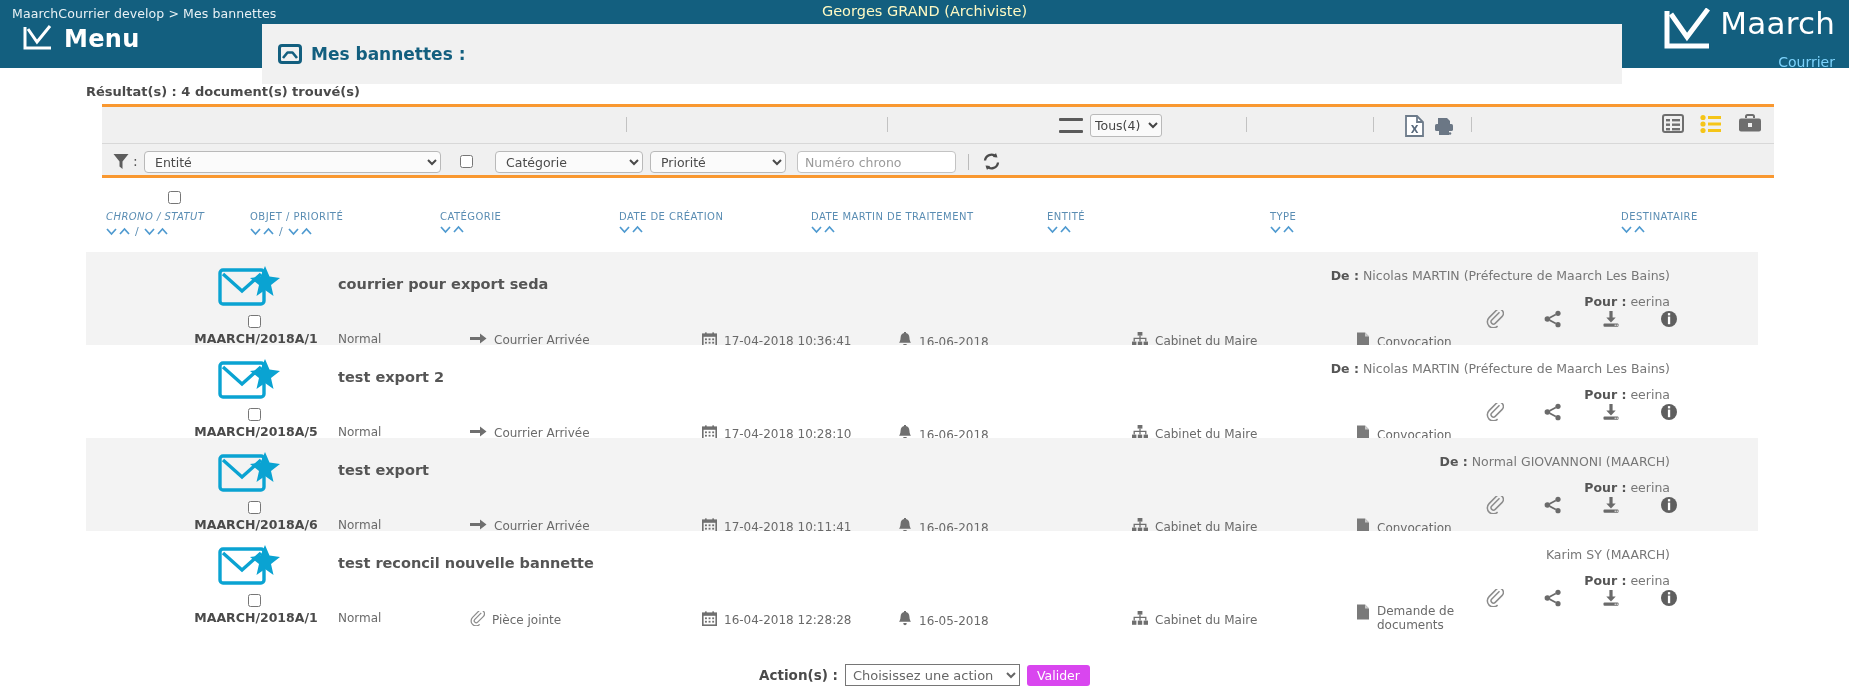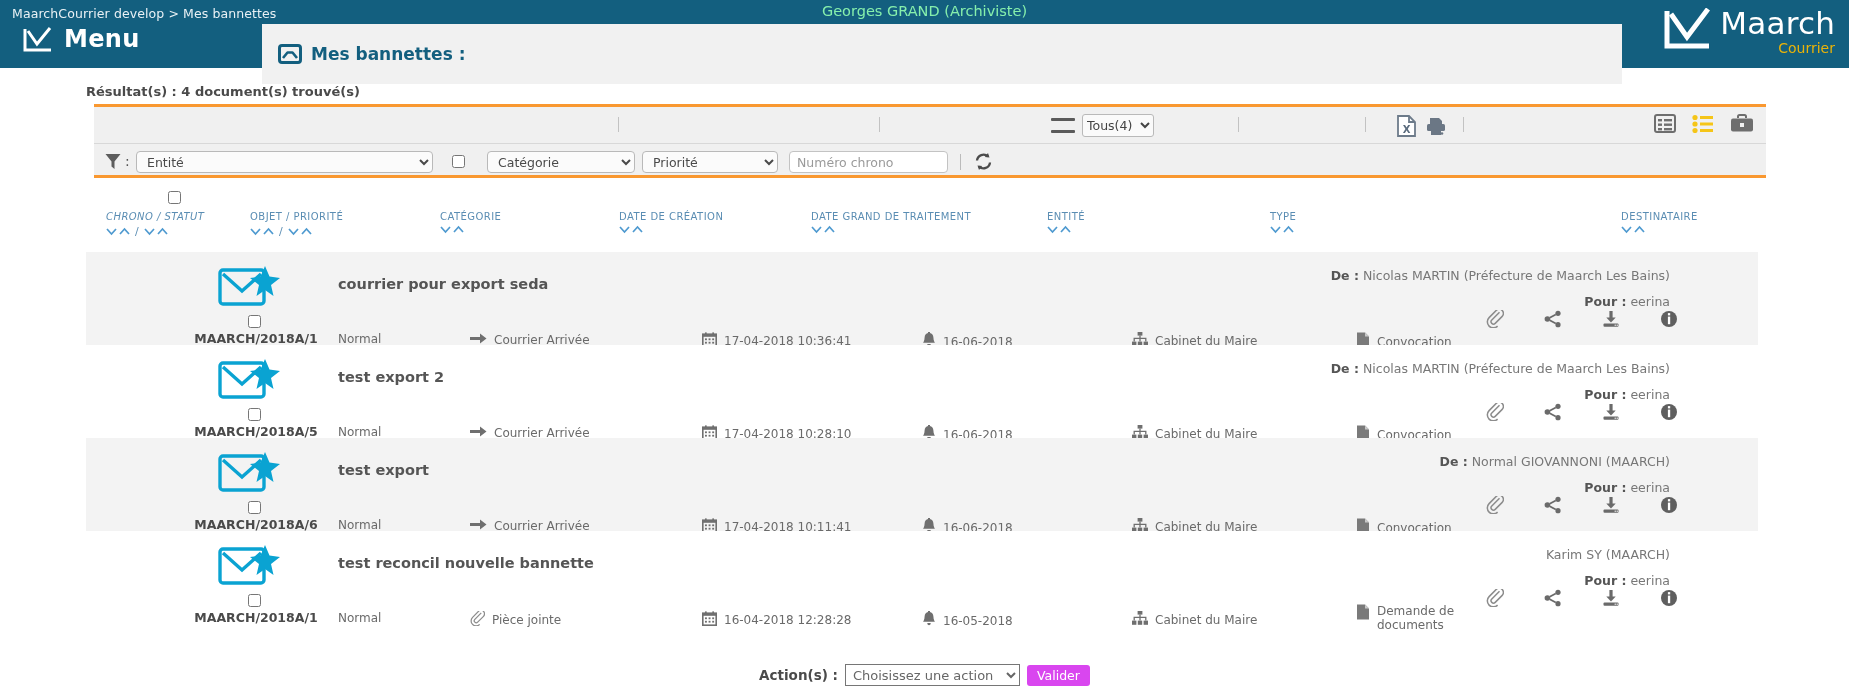--- a/index.html
+++ b/index.html
@@ -18,25 +18,25 @@
     background: #135f7f;
   }
   .breadcrumb {
     position: absolute; left: 12px; top: 6px;
     font-size: 12.5px; color: #e9f1f5;
     letter-spacing: .1px;
   }
   .user-name {
     position: absolute; left: 0; right: 0; top: 3px;
     text-align: center;
-    font-size: 14.5px; color: #86efac;
+    font-size: 14.5px; color: #fef9c3;
   }
   .menu-block {
     position: absolute; left: 22px; top: 25px;
-    display: flex; align-items: flex-end; gap: 10px;
+    display: flex; align-items: flex-start; gap: 10px;
   }
   .menu-logo { width: 32px; height: 26px; }
   .menu-text {
     font-size: 24px; font-weight: bold; color: #ffffff;
     letter-spacing: .3px;
   }
   .title-panel {
     position: absolute; left: 262px; top: 24px;
     width: 1360px; height: 60px;
     background: #f1f1f1;
@@ -56,31 +56,31 @@
     height: 23px; padding: 0 2px 0 3px;
     max-width: 278px;
   }
   .maarch-logo {
     position: absolute; right: 14px; top: 8px;
     display: flex; align-items: flex-start; gap: 6px;
   }
   .maarch-mark { width: 52px; height: 44px; }
   .maarch-words { display: flex; flex-direction: column; line-height: 1; }
   .maarch-words .m1 { font-size: 31px; color: #fff; letter-spacing: .2px; }
-  .maarch-words .m2 { font-size: 14px; color: #eab308; text-align: right; margin-top: 2px; }
+  .maarch-words .m2 { font-size: 14px; color: #7dd3fc; text-align: right; margin-top: 16px; }
 
   
   .result-line {
     position: absolute; left: 86px; top: 84px;
     font-size: 13px; font-weight: bold; color: #4a4a4a;
   }
 
   
   .panel {
-    position: absolute; left: 94px; top: 104px;
+    position: absolute; left: 102px; top: 104px;
     width: 1672px; height: 74px;
     background: #f0f0f0;
     border-top: 3px solid #f99830;
     border-bottom: 3px solid #f99830;
   }
   .toolbar-row {
     position: relative; height: 37px;
     border-bottom: 1px solid #d8d8d8;
   }
   .sep { position: absolute; top: 10px; width: 1px; height: 15px; background: #c2c2c2; }
@@ -178,21 +178,21 @@
     position: absolute; top: 80px;
     display: flex; align-items: center; gap: 7px;
     font-size: 12px; color: #6a6a6a;
     white-space: nowrap;
   }
   .cell.multiline { align-items: flex-start; top: 73px; white-space: normal; }
   .cell.multiline .cell-txt { line-height: 1.18; max-width: 86px; }
   .c-prio { left: 252px; }
   .c-cat  { left: 384px; }
   .c-date { left: 616px; }
-  .c-lim  { left: 836px; text-align: center; }
+  .c-lim  { left: 812px; text-align: center; }
   .c-ent  { left: 1046px; }
   .c-typ  { left: 1270px; }
 
   .right-block {
     position: absolute; right: 88px; top: 16px;
     text-align: right; width: 430px;
   }
   .de-line { font-size: 12.5px; color: #777; line-height: 1.35; }
   .de-line b { color: #555; }
   .pour-line { font-size: 12.5px; color: #777; margin-top: 9px; }
@@ -412,21 +412,21 @@
         <svg class="chev" viewBox="0 0 11 9">
             <path d="M1 2 L5.5 7 L10 2" fill="none" stroke="#4f9ad0" stroke-width="1.7"></path>
           </svg>
         <svg class="chev" viewBox="0 0 11 9">
             <path d="M1 7 L5.5 2 L10 7" fill="none" stroke="#4f9ad0" stroke-width="1.7"></path>
           </svg>
       </div>
     </div>
 
     <div class="hdr-cell" style="left:725px;">
-      <div class="hdr-title">DATE GRAND DE TRAITEMENT</div>
+      <div class="hdr-title">DATE MARTIN DE TRAITEMENT</div>
       <div class="sorts">
         <svg class="chev" viewBox="0 0 11 9">
             <path d="M1 2 L5.5 7 L10 2" fill="none" stroke="#4f9ad0" stroke-width="1.7"></path>
           </svg>
         <svg class="chev" viewBox="0 0 11 9">
             <path d="M1 7 L5.5 2 L10 7" fill="none" stroke="#4f9ad0" stroke-width="1.7"></path>
           </svg>
       </div>
     </div>
 

